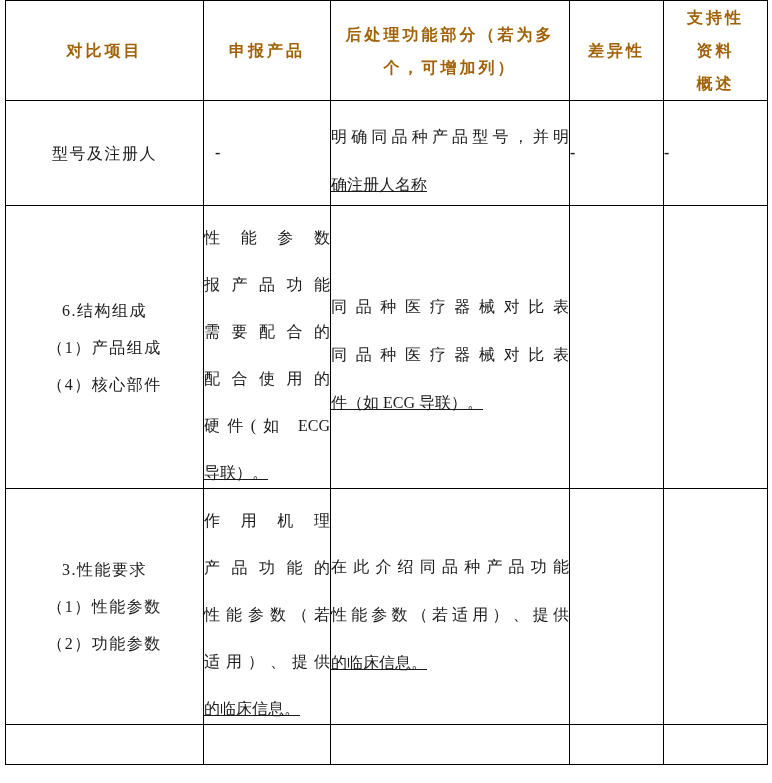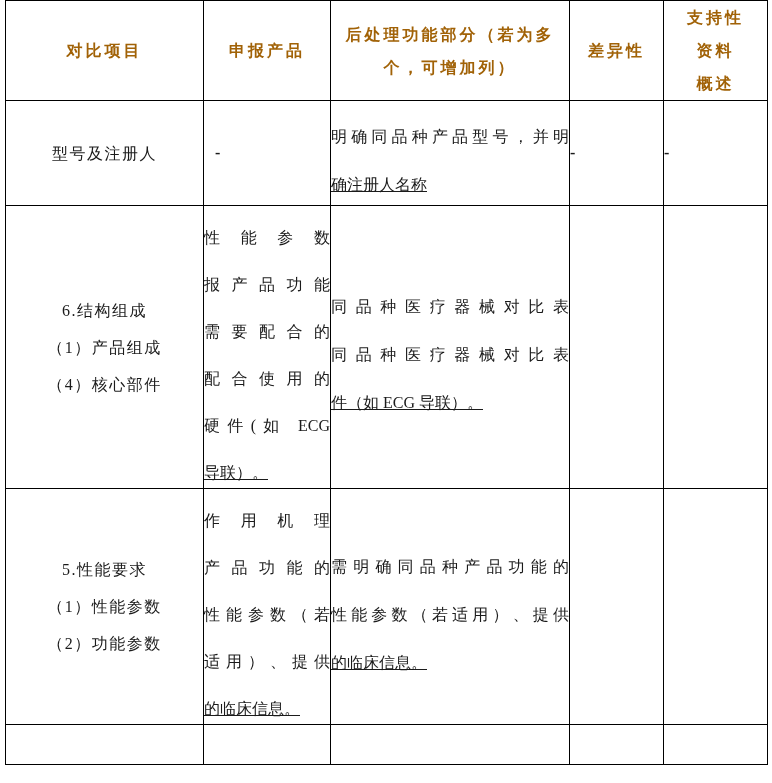--- a/index.html
+++ b/index.html
@@ -165,33 +165,33 @@
           <div class="ln">同品种医疗器械对比表</div>
           <div class="ln">同品种医疗器械对比表</div>
           <div class="ln">件（如 ECG 导联）。</div>
         </td>
         <td></td>
         <td></td>
       </tr>
 
       <tr class="r-p3">
         <td class="c1">
-          <div class="ln">5.性能要求</div>
+          <div class="ln">3.性能要求</div>
           <div class="ln">（1）性能参数</div>
           <div class="ln">（2）功能参数</div>
         </td>
         <td class="c2 just">
           <div class="ln">作用机理</div>
           <div class="ln">产品功能的</div>
           <div class="ln">性能参数（若</div>
           <div class="ln">适用）、提供</div>
           <div class="ln">的临床信息。</div>
         </td>
         <td class="c3 just">
-          <div class="ln">需明确同品种产品功能的</div>
+          <div class="ln">在此介绍同品种产品功能</div>
           <div class="ln">性能参数（若适用）、提供</div>
           <div class="ln">的临床信息。</div>
         </td>
         <td></td>
         <td></td>
       </tr>
 
       <tr class="r-cut">
         <td></td>
         <td></td>

